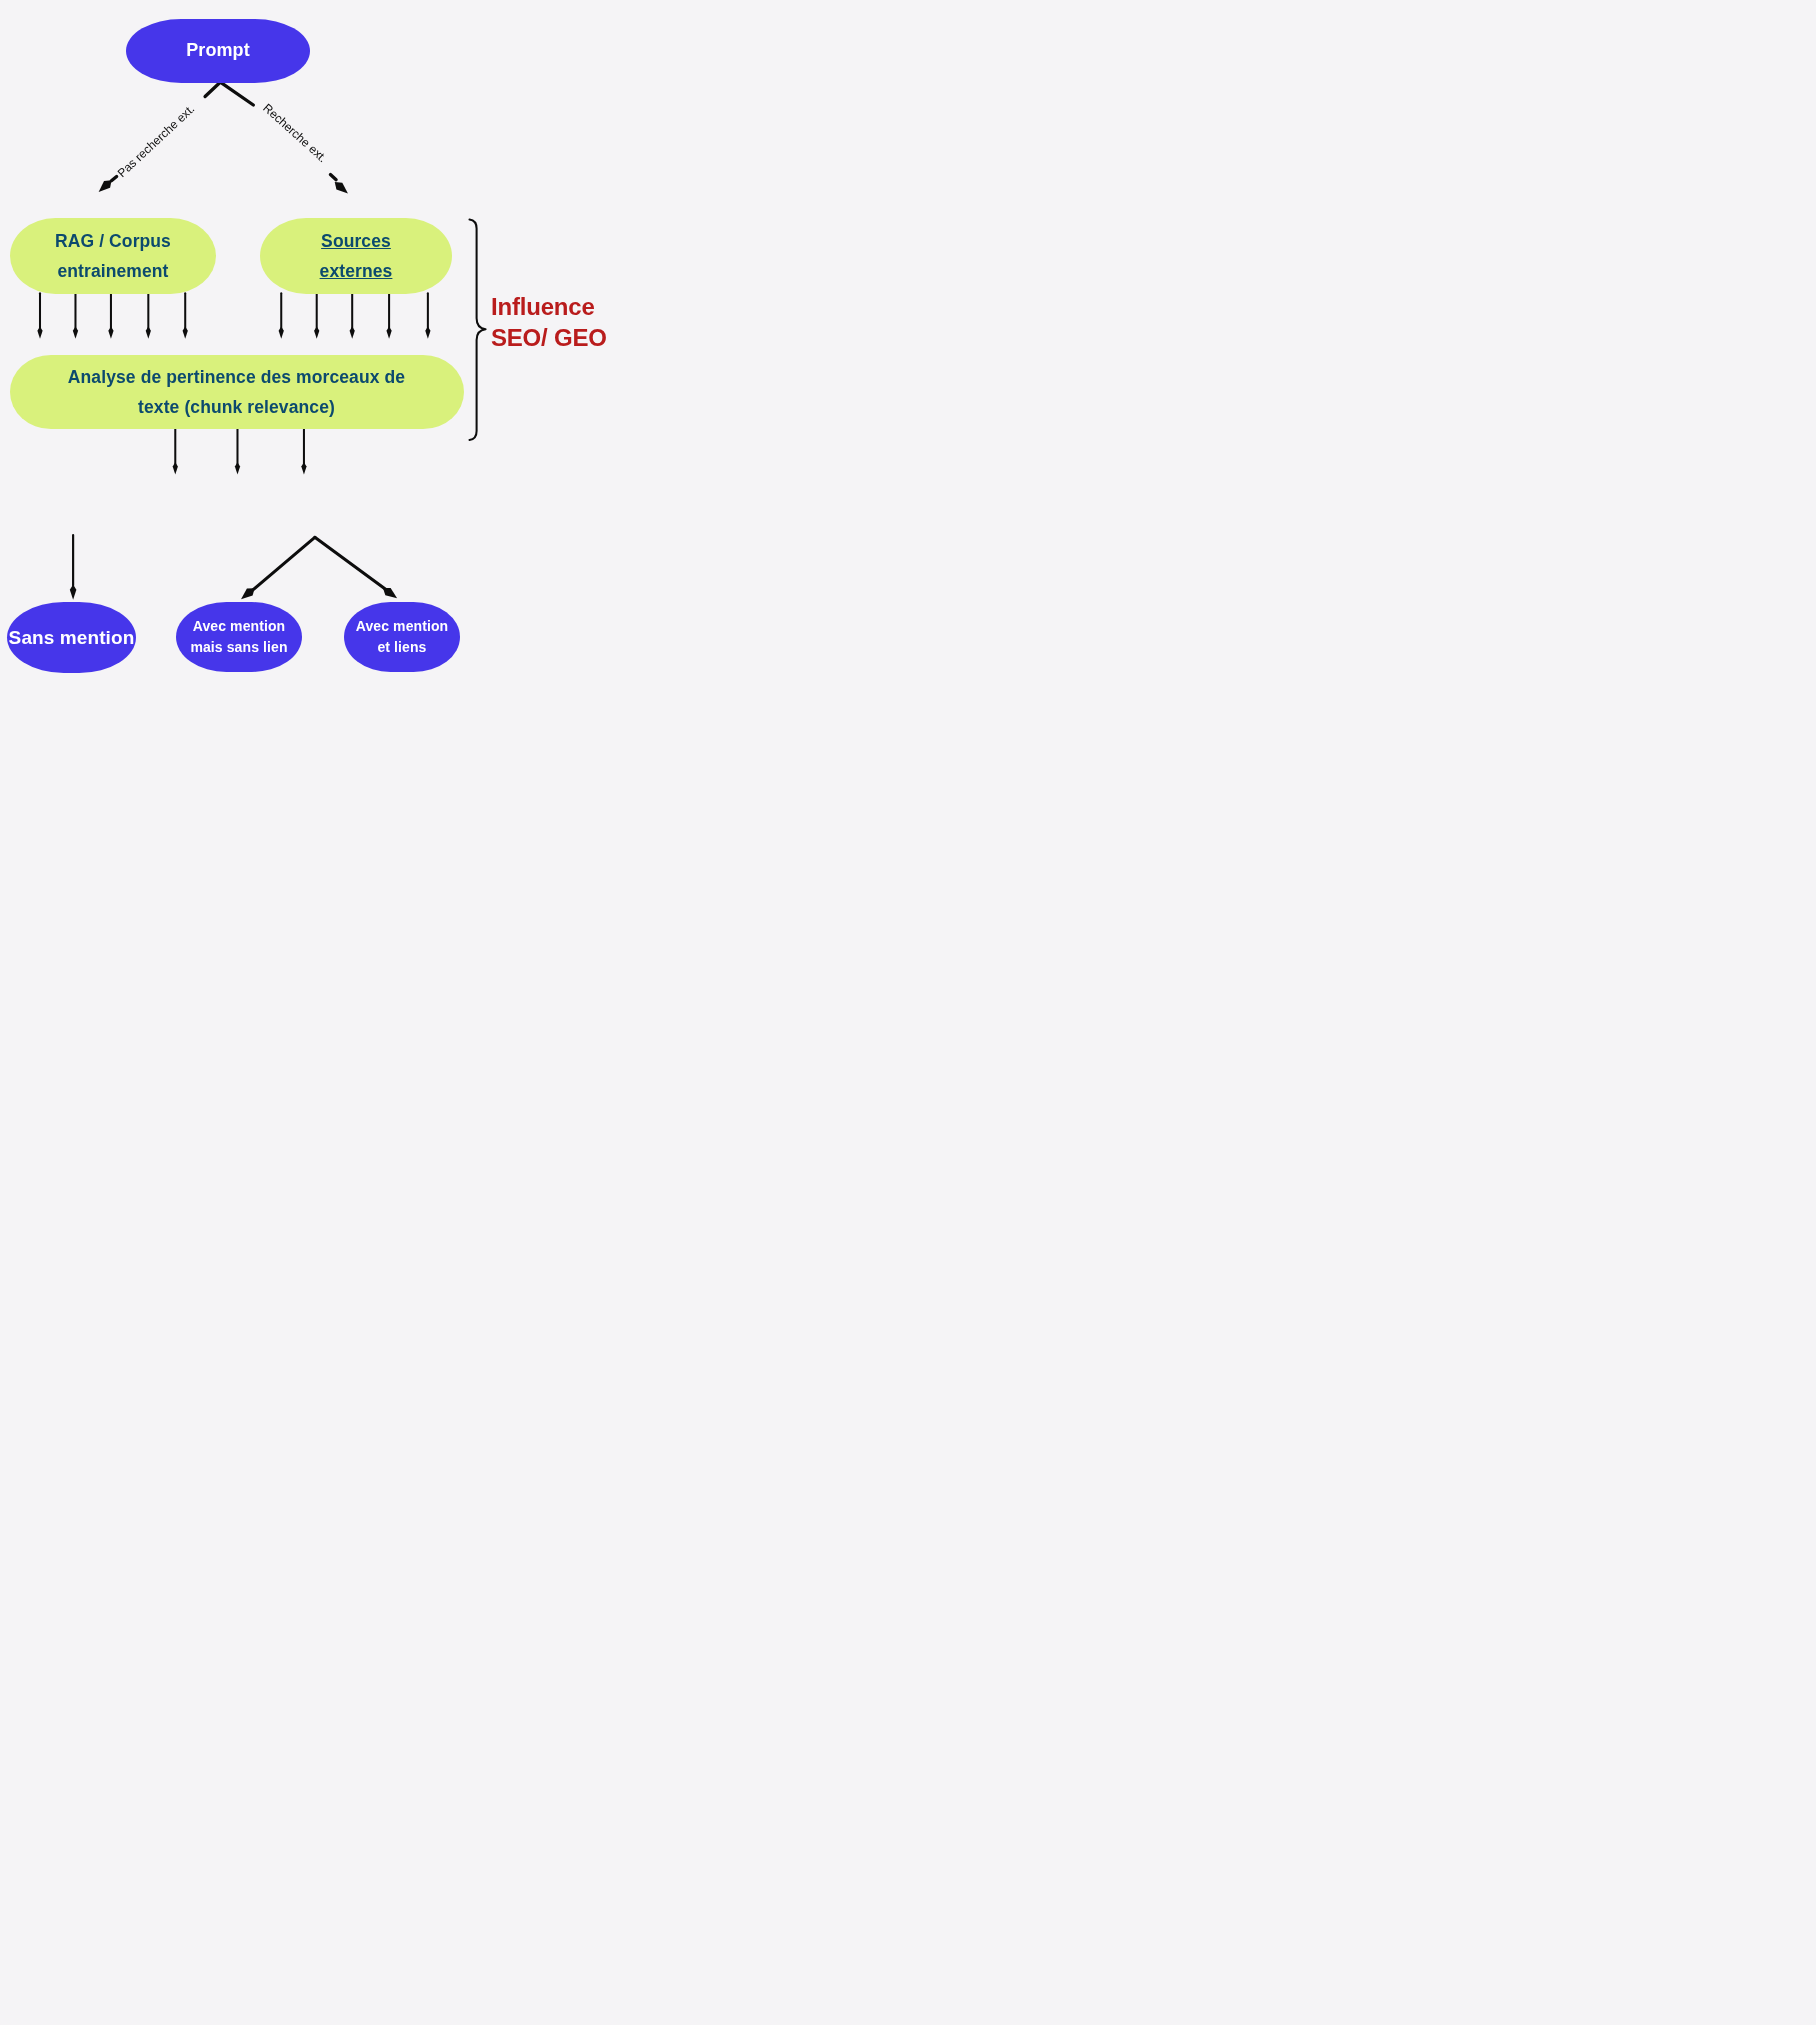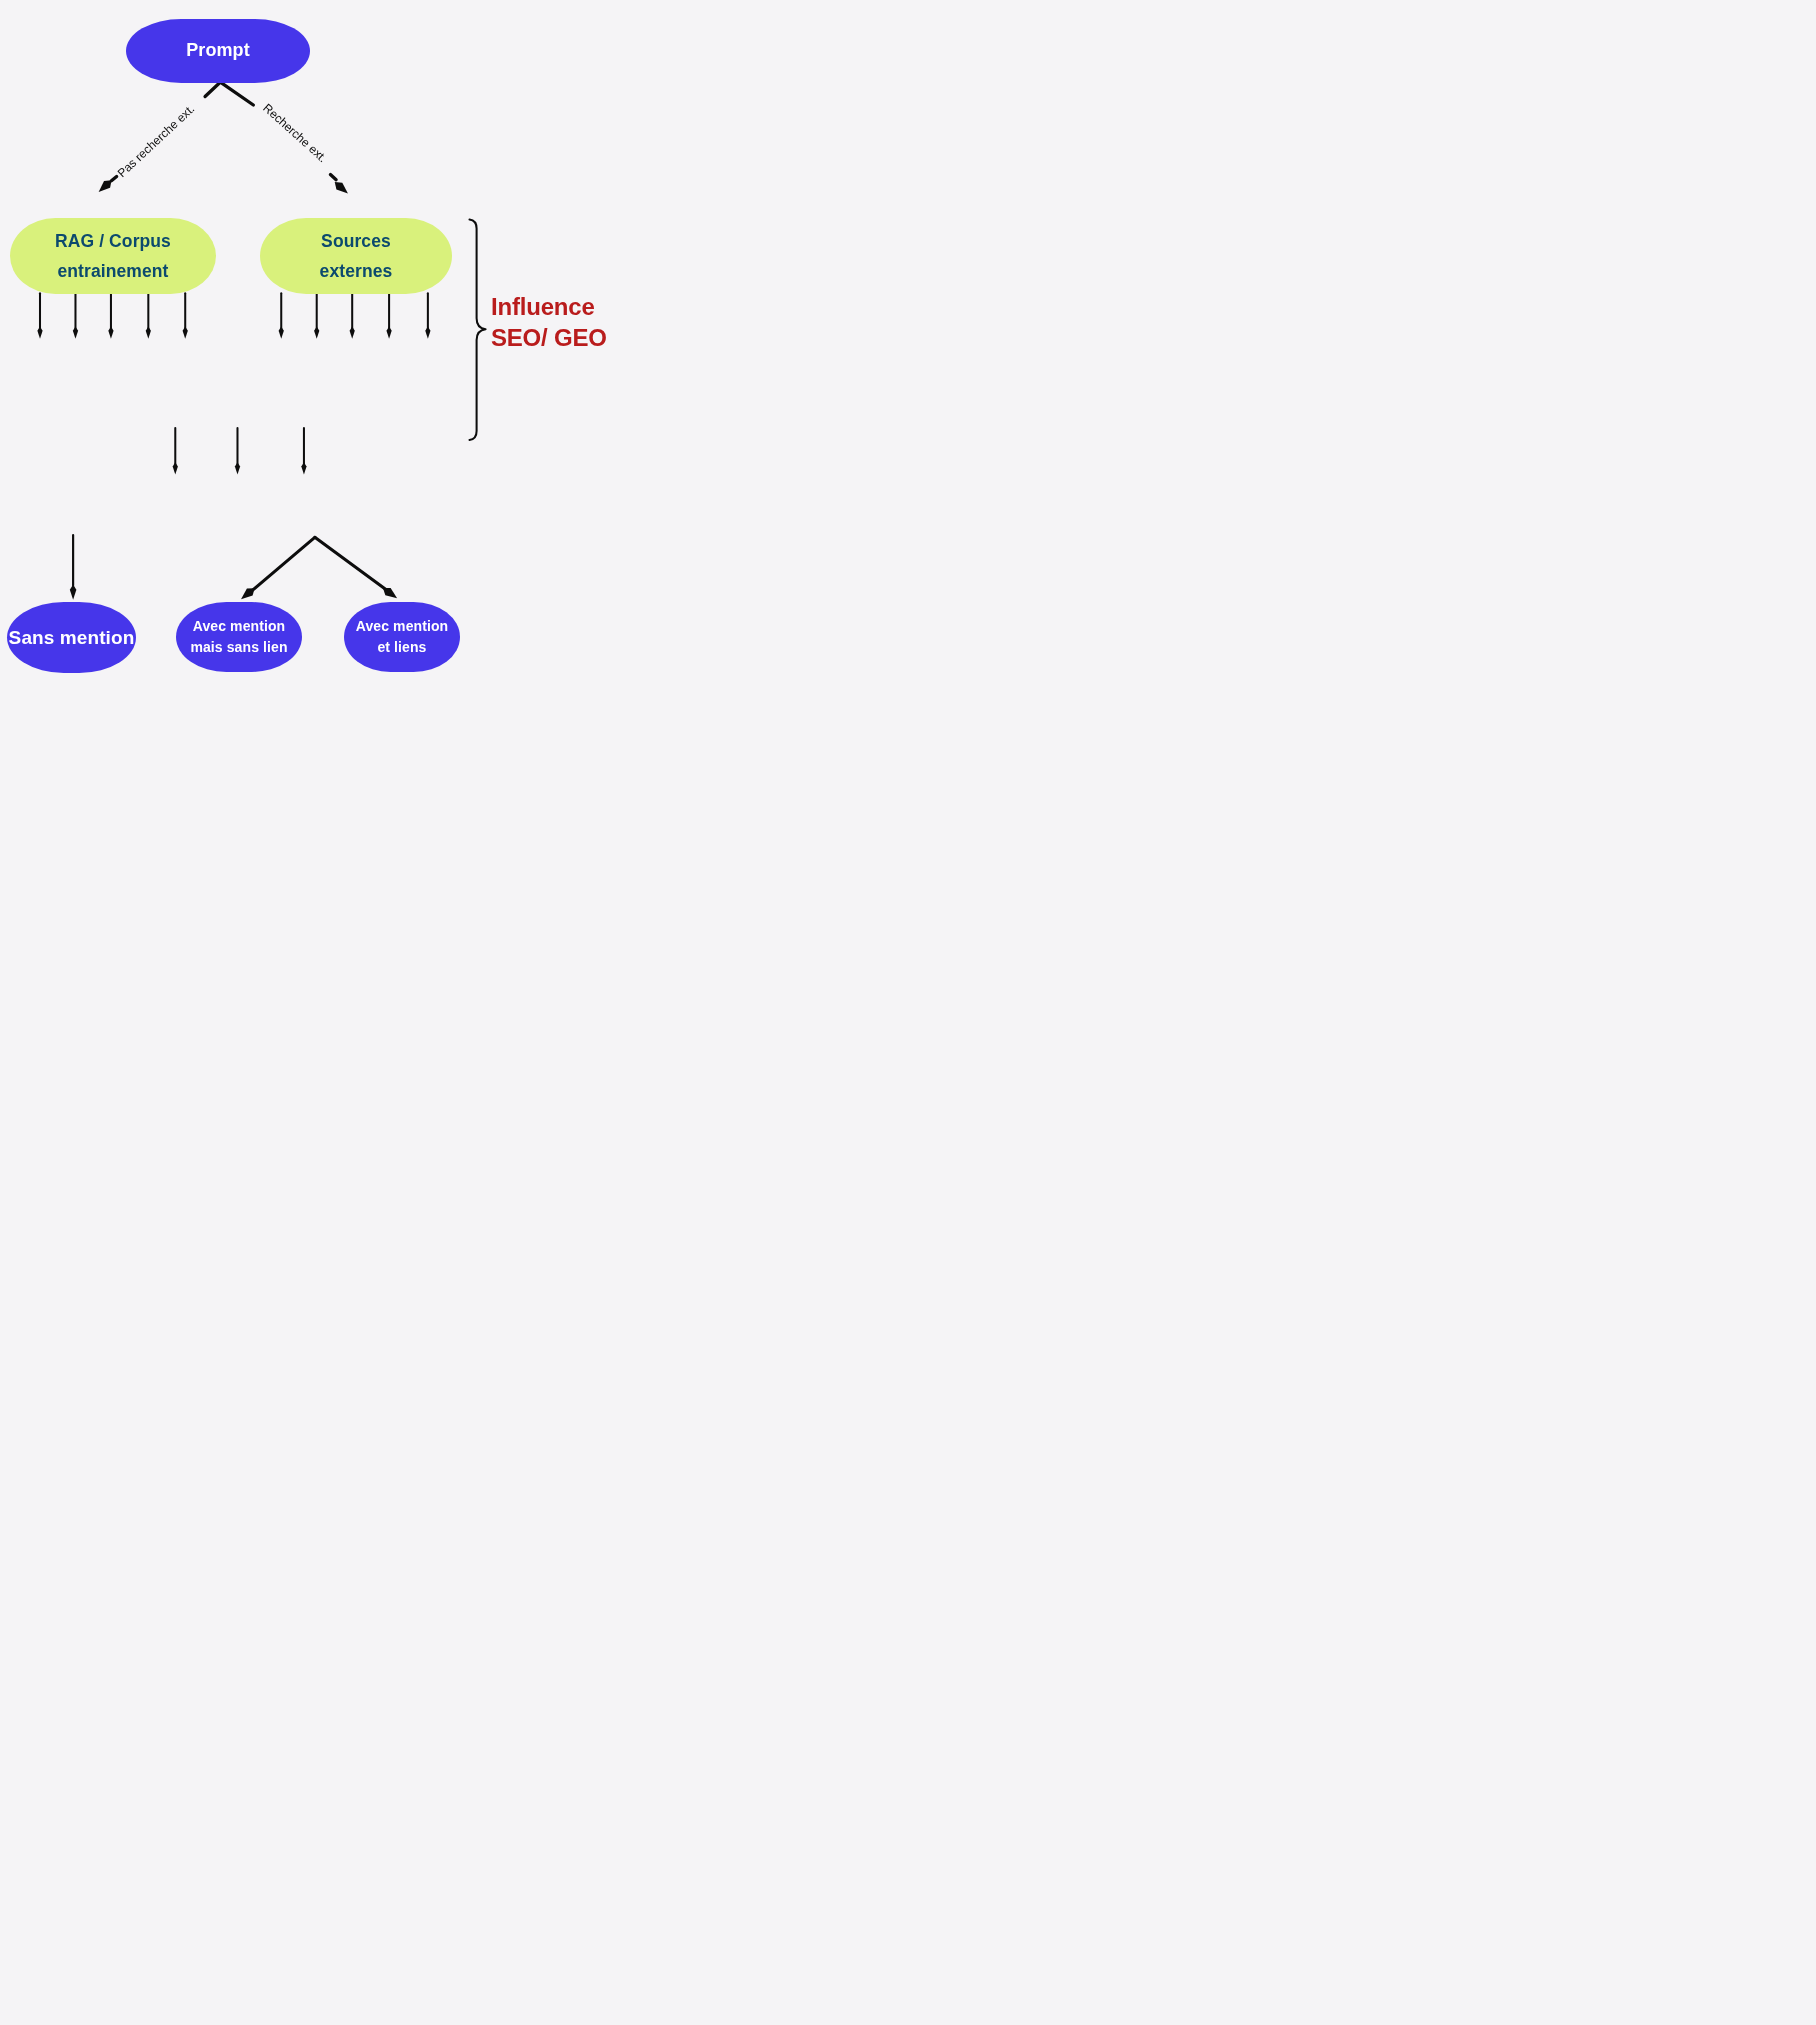--- a/index.html
+++ b/index.html
@@ -6,21 +6,21 @@
   body{font-family:"Liberation Sans","DejaVu Sans",sans-serif;}
   .canvas{position:relative;width:606px;height:675px;background:#f5f4f6;overflow:hidden;padding-left:48px;}
   .wires{position:absolute;left:0;top:0;width:606px;height:675px;}
   .pill{position:absolute;display:flex;flex-direction:column;align-items:center;justify-content:center;
         text-align:center;font-weight:700;letter-spacing:0.1px;}
   .pill span{display:block;}
   .blue{background:#4636ea;color:#ffffff;}
   .green{background:#d9f17c;color:#0c4a6e;}
   #node-prompt{left:126px;top:18.5px;width:184px;height:64px;border-radius:30%/50%;font-size:18px;}
   #node-rag{left:10px;top:218px;width:206px;height:76px;border-radius:22%/50%;font-size:17.5px;line-height:30px;}
-  #node-sources{left:260px;top:218px;width:192px;height:76px;border-radius:24%/50%;font-size:17.5px;line-height:30px;}
+  #node-sources{left:260px;top:218px;width:192px;height:76px;border-radius:24%/50%;font-size:17.5px;line-height:30px;text-decoration:underline;}
   #node-analysis{left:9.5px;top:355px;width:454px;height:74px;border-radius:9%/50%;font-size:17.5px;line-height:30px;}
   #node-formulation{left:8.5px;top:473px;width:453px;height:66px;border-radius:11%/50%;font-size:18px;}
   #node-sans-mention{left:7px;top:602px;width:129px;height:71px;border-radius:44%/50%;font-size:19px;}
   #node-avec-mention-sans-lien{left:176px;top:602px;width:126px;height:70px;border-radius:40%/50%;font-size:14px;line-height:21px;}
   #node-avec-mention-et-liens{left:344px;top:602px;width:116px;height:70px;border-radius:40%/50%;font-size:14px;line-height:21px;}
   .edge-label{position:absolute;white-space:nowrap;font-size:12px;font-weight:500;color:#101010;}
   #edge-label-left{left:156px;top:141px;transform:translate(-50%,-50%) rotate(-43deg);}
   #edge-label-right{left:295px;top:133px;transform:translate(-50%,-50%) rotate(42deg);}
   .influence{position:absolute;left:491px;top:291px;font-size:24px;font-weight:800;
              line-height:31px;color:#b91c1c;letter-spacing:-0.2px;white-space:nowrap;}
@@ -112,20 +112,24 @@
   <div class="pill green" id="node-rag">
     <span>RAG / Corpus</span>
     <span>entrainement</span>
   </div>
 
   <div class="pill green" id="node-sources">
     <span>Sources</span>
     <span>externes</span>
   </div>
 
+  <div class="pill green" id="node-analysis">
+    <span>Analyse de pertinence des morceaux de</span>
+    <span>texte (chunk relevance)</span>
+  </div>
 
   <div class="influence">
     <span>Influence</span>
     <span>SEO/ GEO</span>
   </div>
 
 
   <div class="pill blue" id="node-sans-mention">
     <span>Sans mention</span>
   </div>

